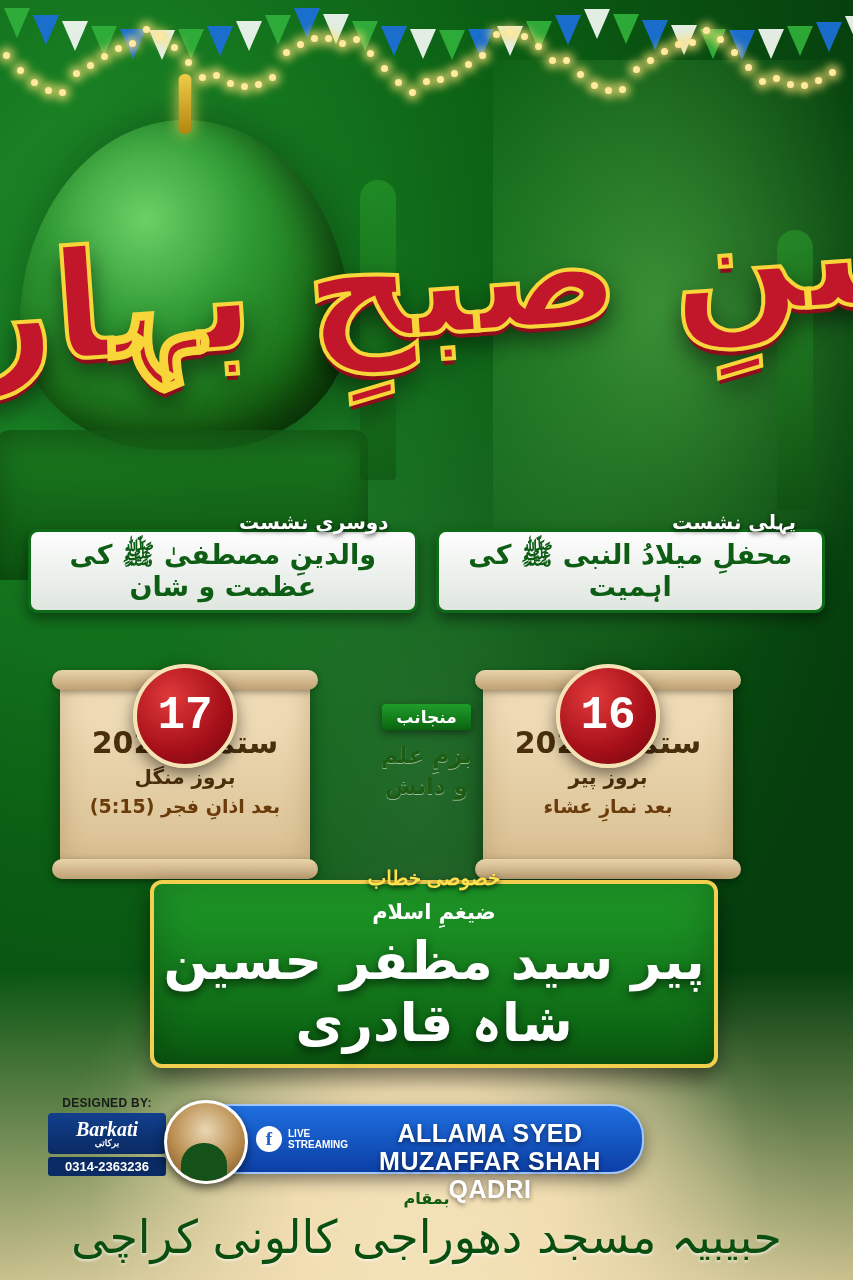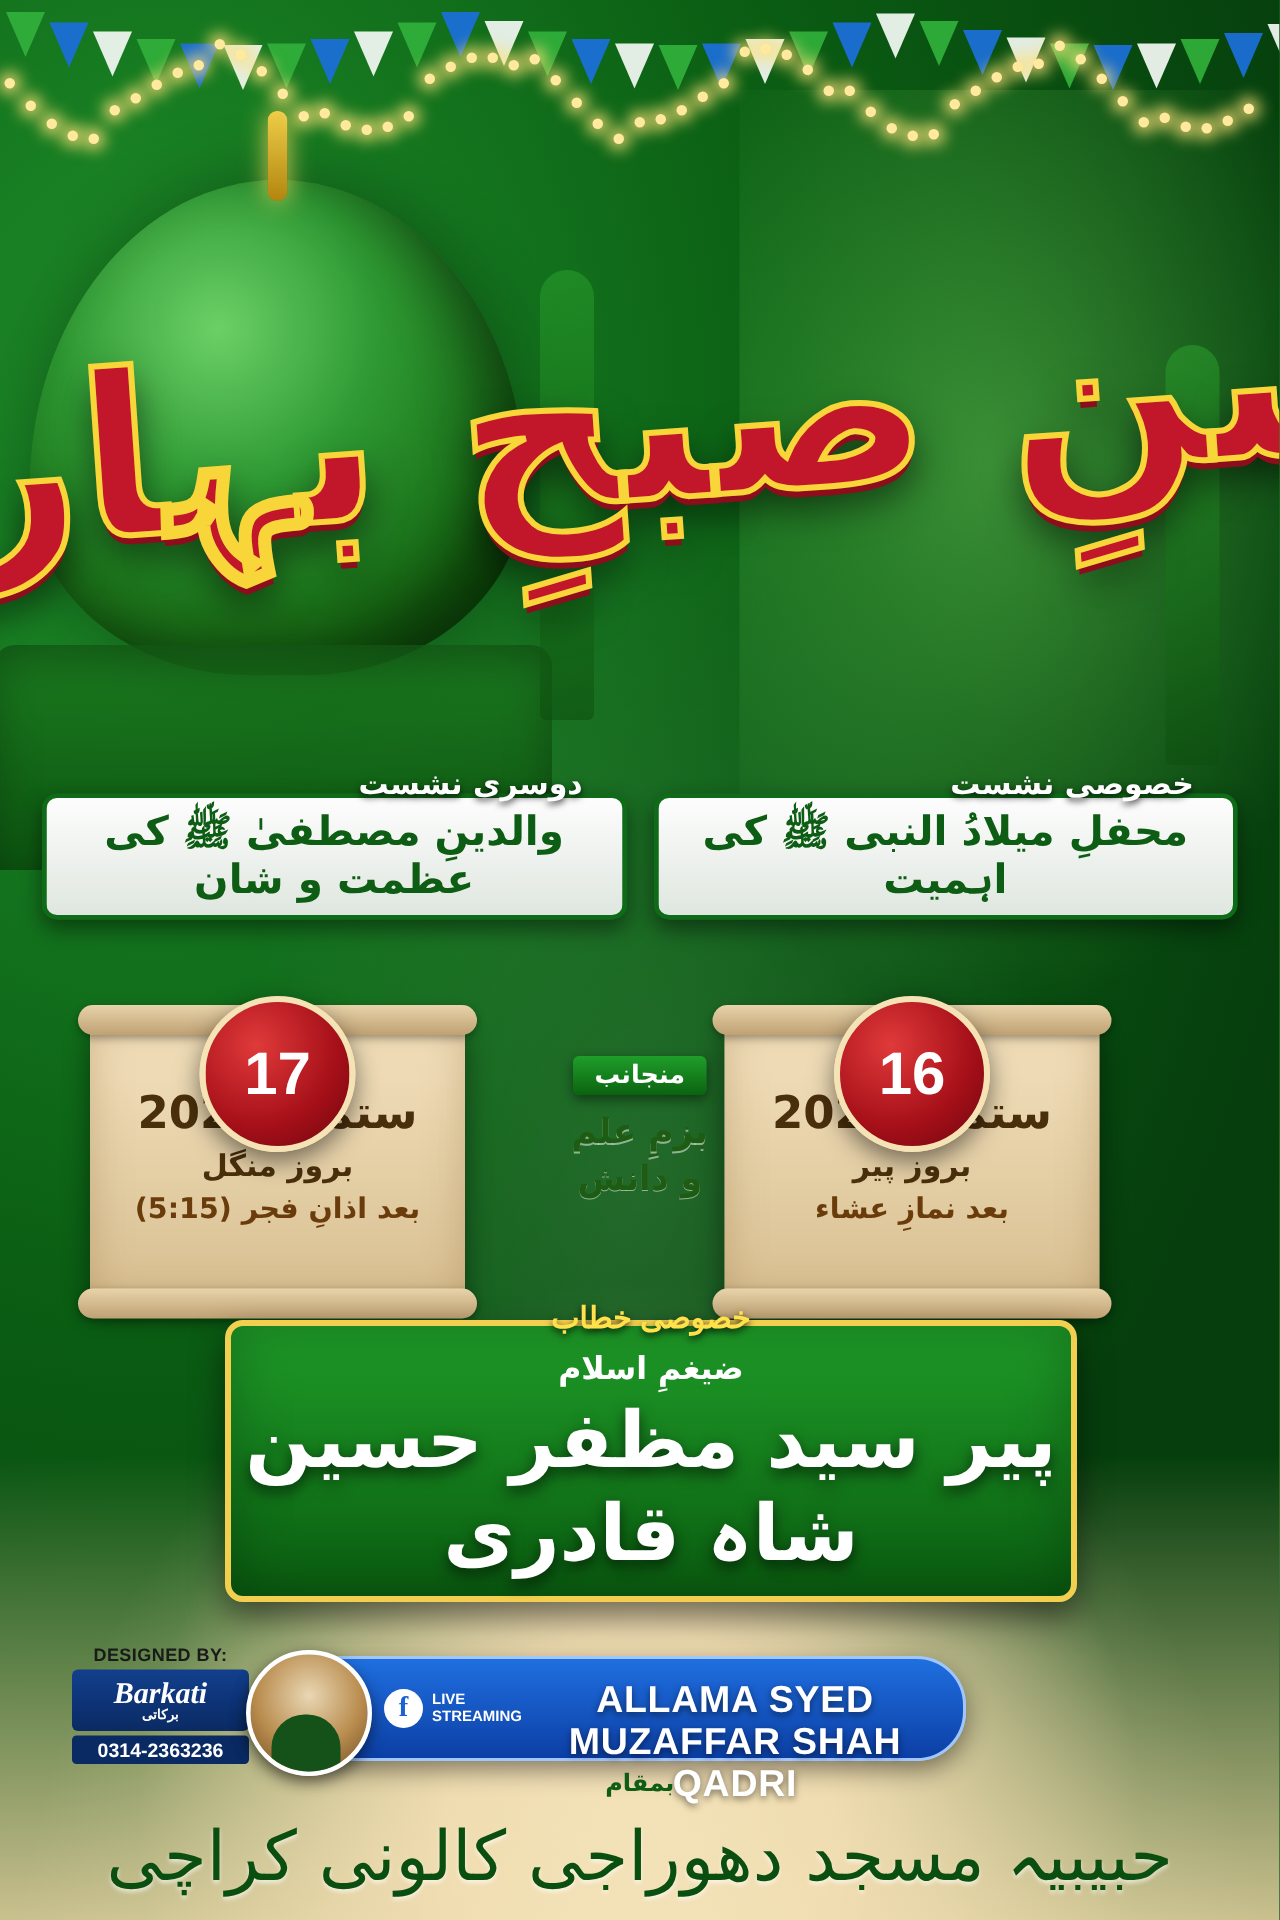--- a/index.html
+++ b/index.html
@@ -150,22 +150,22 @@
   .scroll-date{font-size:30px;font-weight:700;line-height:1.15;}
   .scroll-day{font-size:20px;font-weight:700;margin-top:4px;}
   .scroll-time{font-size:19px;font-weight:700;margin-top:6px;color:#6a3c0b;}
   .daybadge{
     position:absolute;top:-18px;left:50%;transform:translateX(-50%);
     width:96px;height:96px;border-radius:50%;
     background:radial-gradient(circle at 35% 30%, #e03a3a 0%, #a50f18 60%, #6d0710 100%);
     border:4px solid #f5e3b6;
     box-shadow:0 6px 16px rgba(0,0,0,.5);
     display:flex;align-items:center;justify-content:center;
-    color:#ffffff;font-size:40px;font-weight:700;
-    font-family:Liberation Sans, sans-serif;
+    color:#ffffff;font-size:46px;font-weight:700;
+    font-family:Liberation Mono, monospace;
   }
   .center-green{
     position:absolute;left:50%;top:74px;transform:translateX(-50%);
     width:160px;direction:rtl;text-align:center;
   }
   .center-tab{
     display:inline-block;background:linear-gradient(#1f9e2a,#0b6310);
     color:#fff;font-family:"DejaVu Sans", sans-serif;font-size:17px;font-weight:700;
     padding:3px 14px;border-radius:4px;box-shadow:0 3px 8px rgba(0,0,0,.45);
   }
@@ -246,21 +246,21 @@
     line-height:1.12;letter-spacing:.5px;padding-right:10px;
     text-shadow:0 2px 5px rgba(0,0,0,.5);
     margin-top:44px;
   }
   
   .venue{
     position:absolute;left:0;bottom:16px;width:853px;text-align:center;direction:rtl;
   }
   .venue-tag{
     color:#0f5c14;font-family:"DejaVu Sans", sans-serif;font-size:16px;font-weight:700;
-    margin-bottom:12px;
+    margin-bottom:2px;
   }
   .venue-name{
     font-family:"DejaVu Sans", sans-serif;font-size:46px;font-weight:400;
     color:#0b4f10;letter-spacing:1px;
     text-shadow:0 2px 3px rgba(255,255,255,.6);
   }
 </style>
 </head>
 <body>
 
@@ -368,21 +368,21 @@
       <div class="bulb" style="left: 829px; top: 68.6316px;"></div>
     </div>
 
 
   <div class="title-wrap">
     <div class="title-main">جشنِ صبحِ بہاراں</div>
   </div>
 
   <div class="sessions">
     <div class="session">
-      <div class="session-tag">خصوصی نشست</div>
+      <div class="session-tag">پہلی نشست</div>
       <div class="session-text">محفلِ میلادُ النبی ﷺ کی اہمیت</div>
     </div>
     <div class="session">
       <div class="session-tag">دوسری نشست</div>
       <div class="session-text">والدینِ مصطفیٰ ﷺ کی عظمت و شان</div>
     </div>
   </div>
 
   <div class="dates">
 

